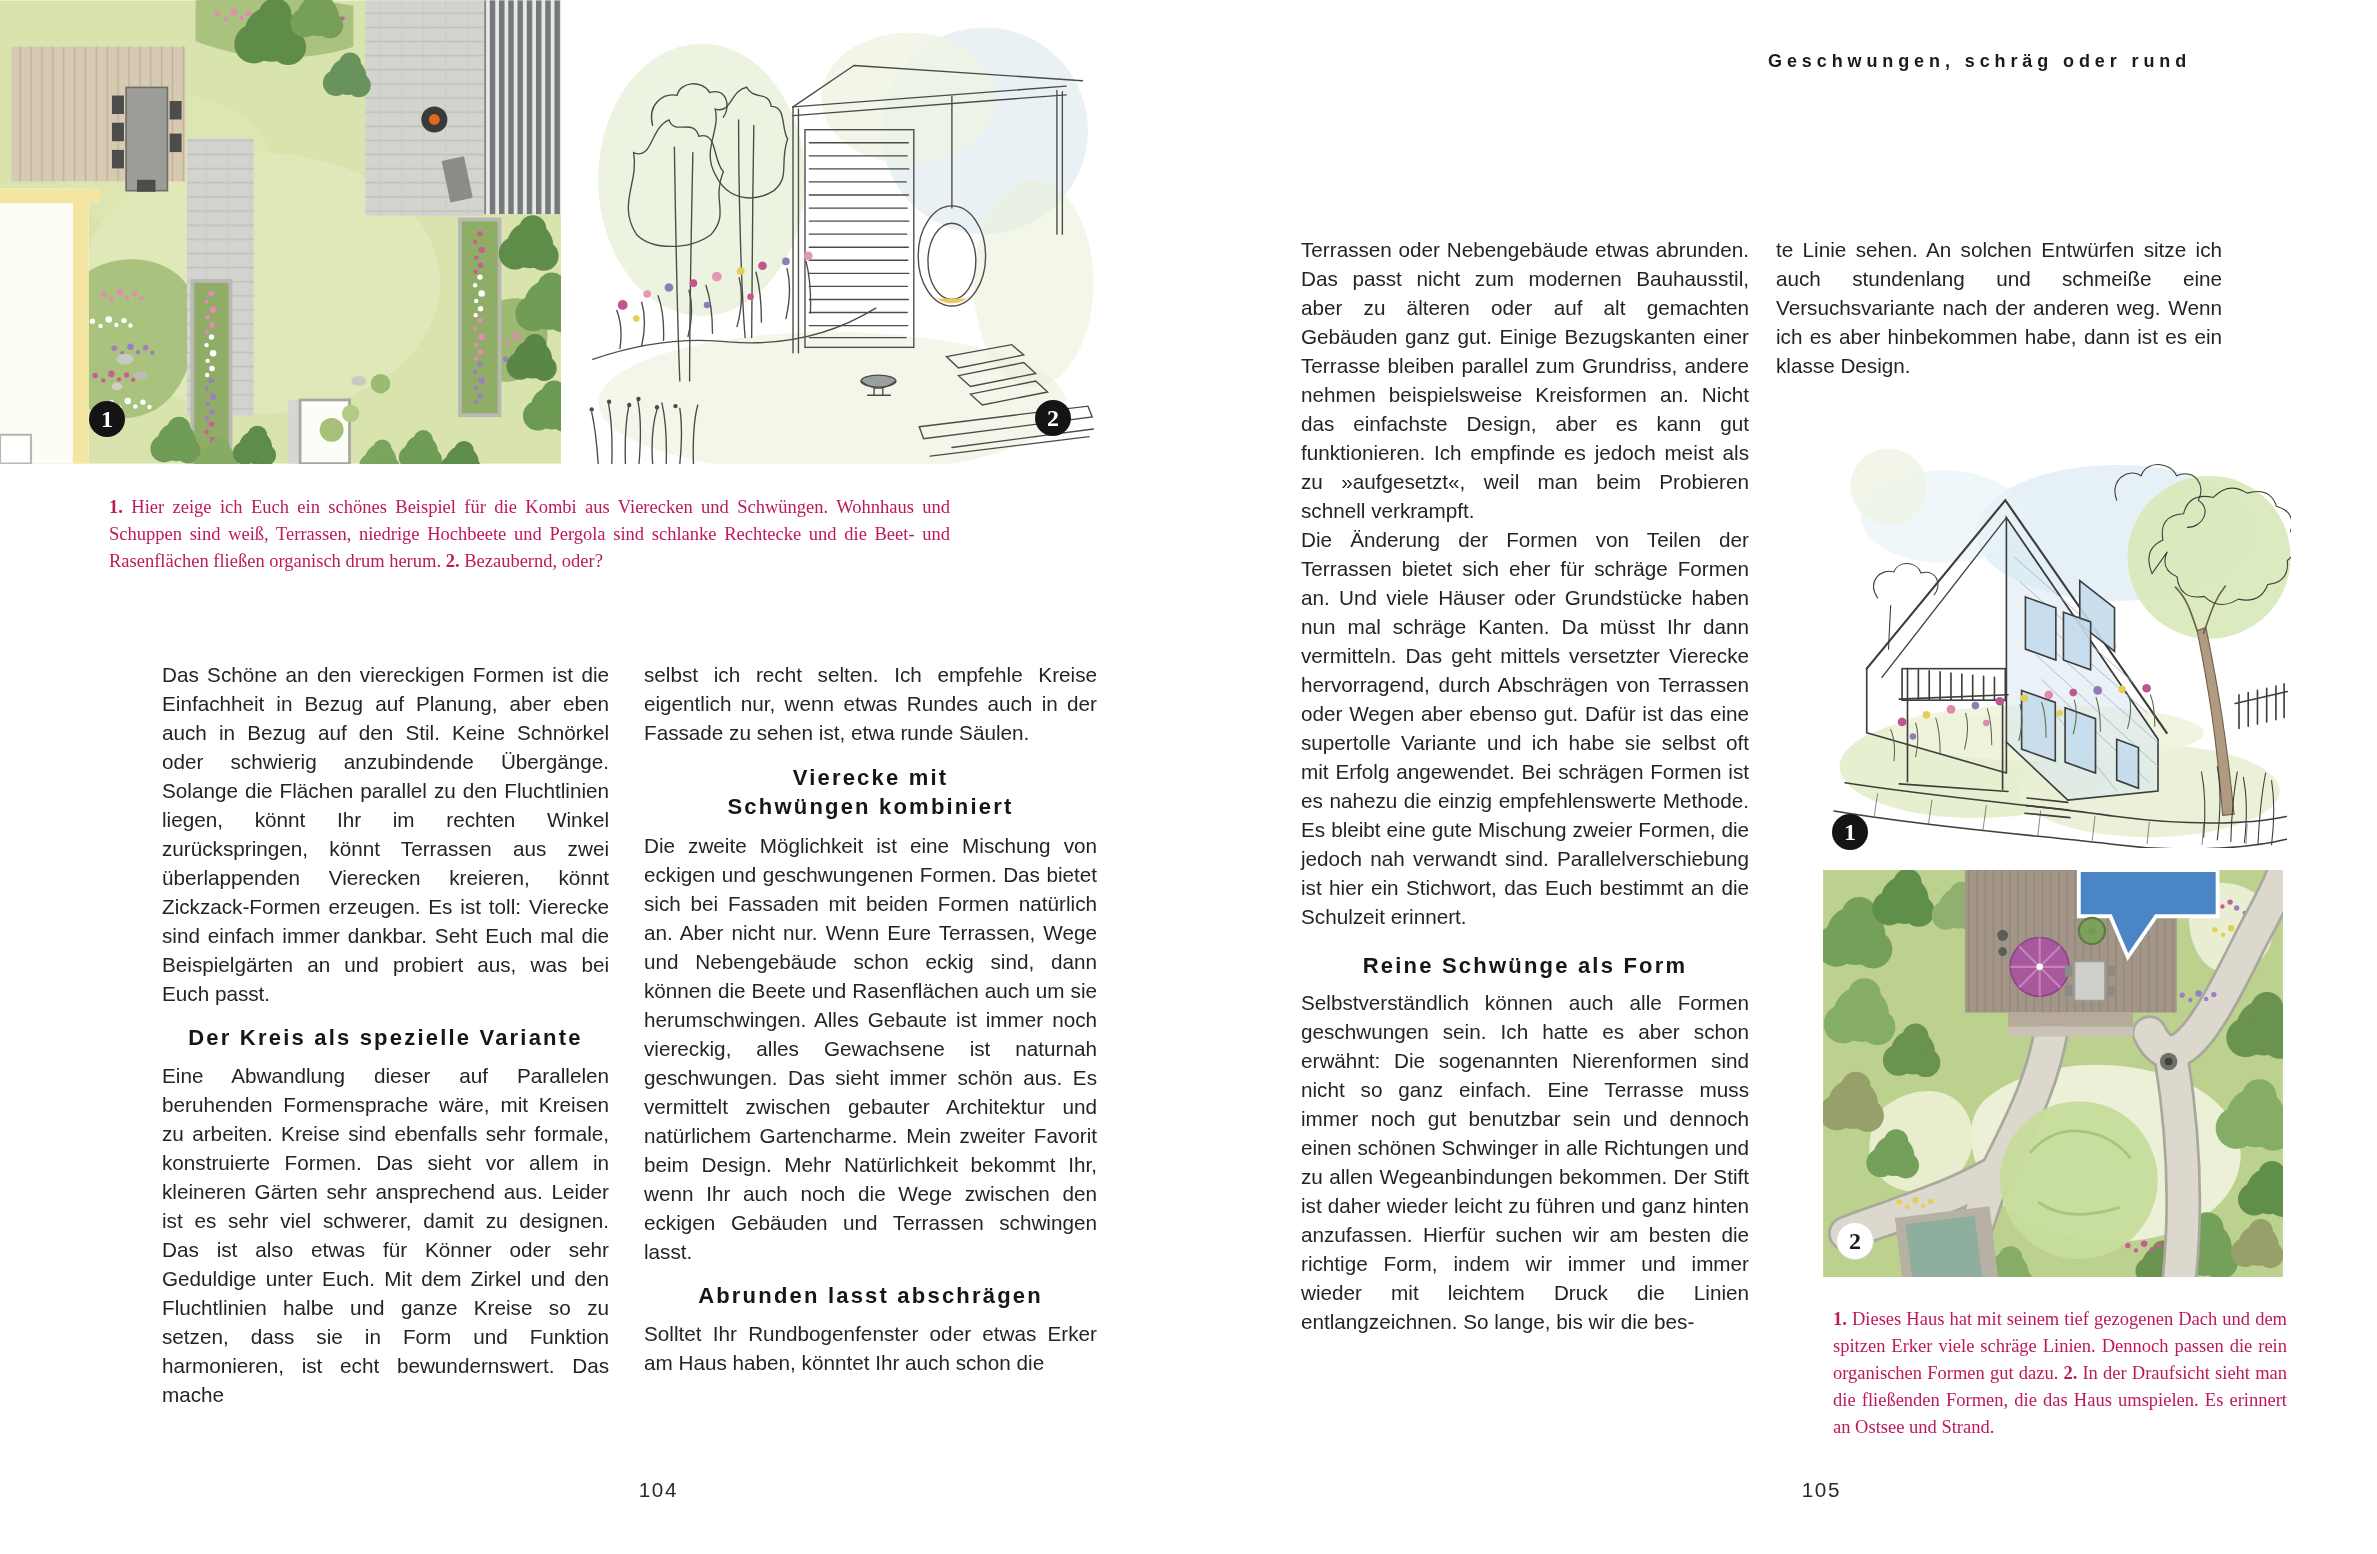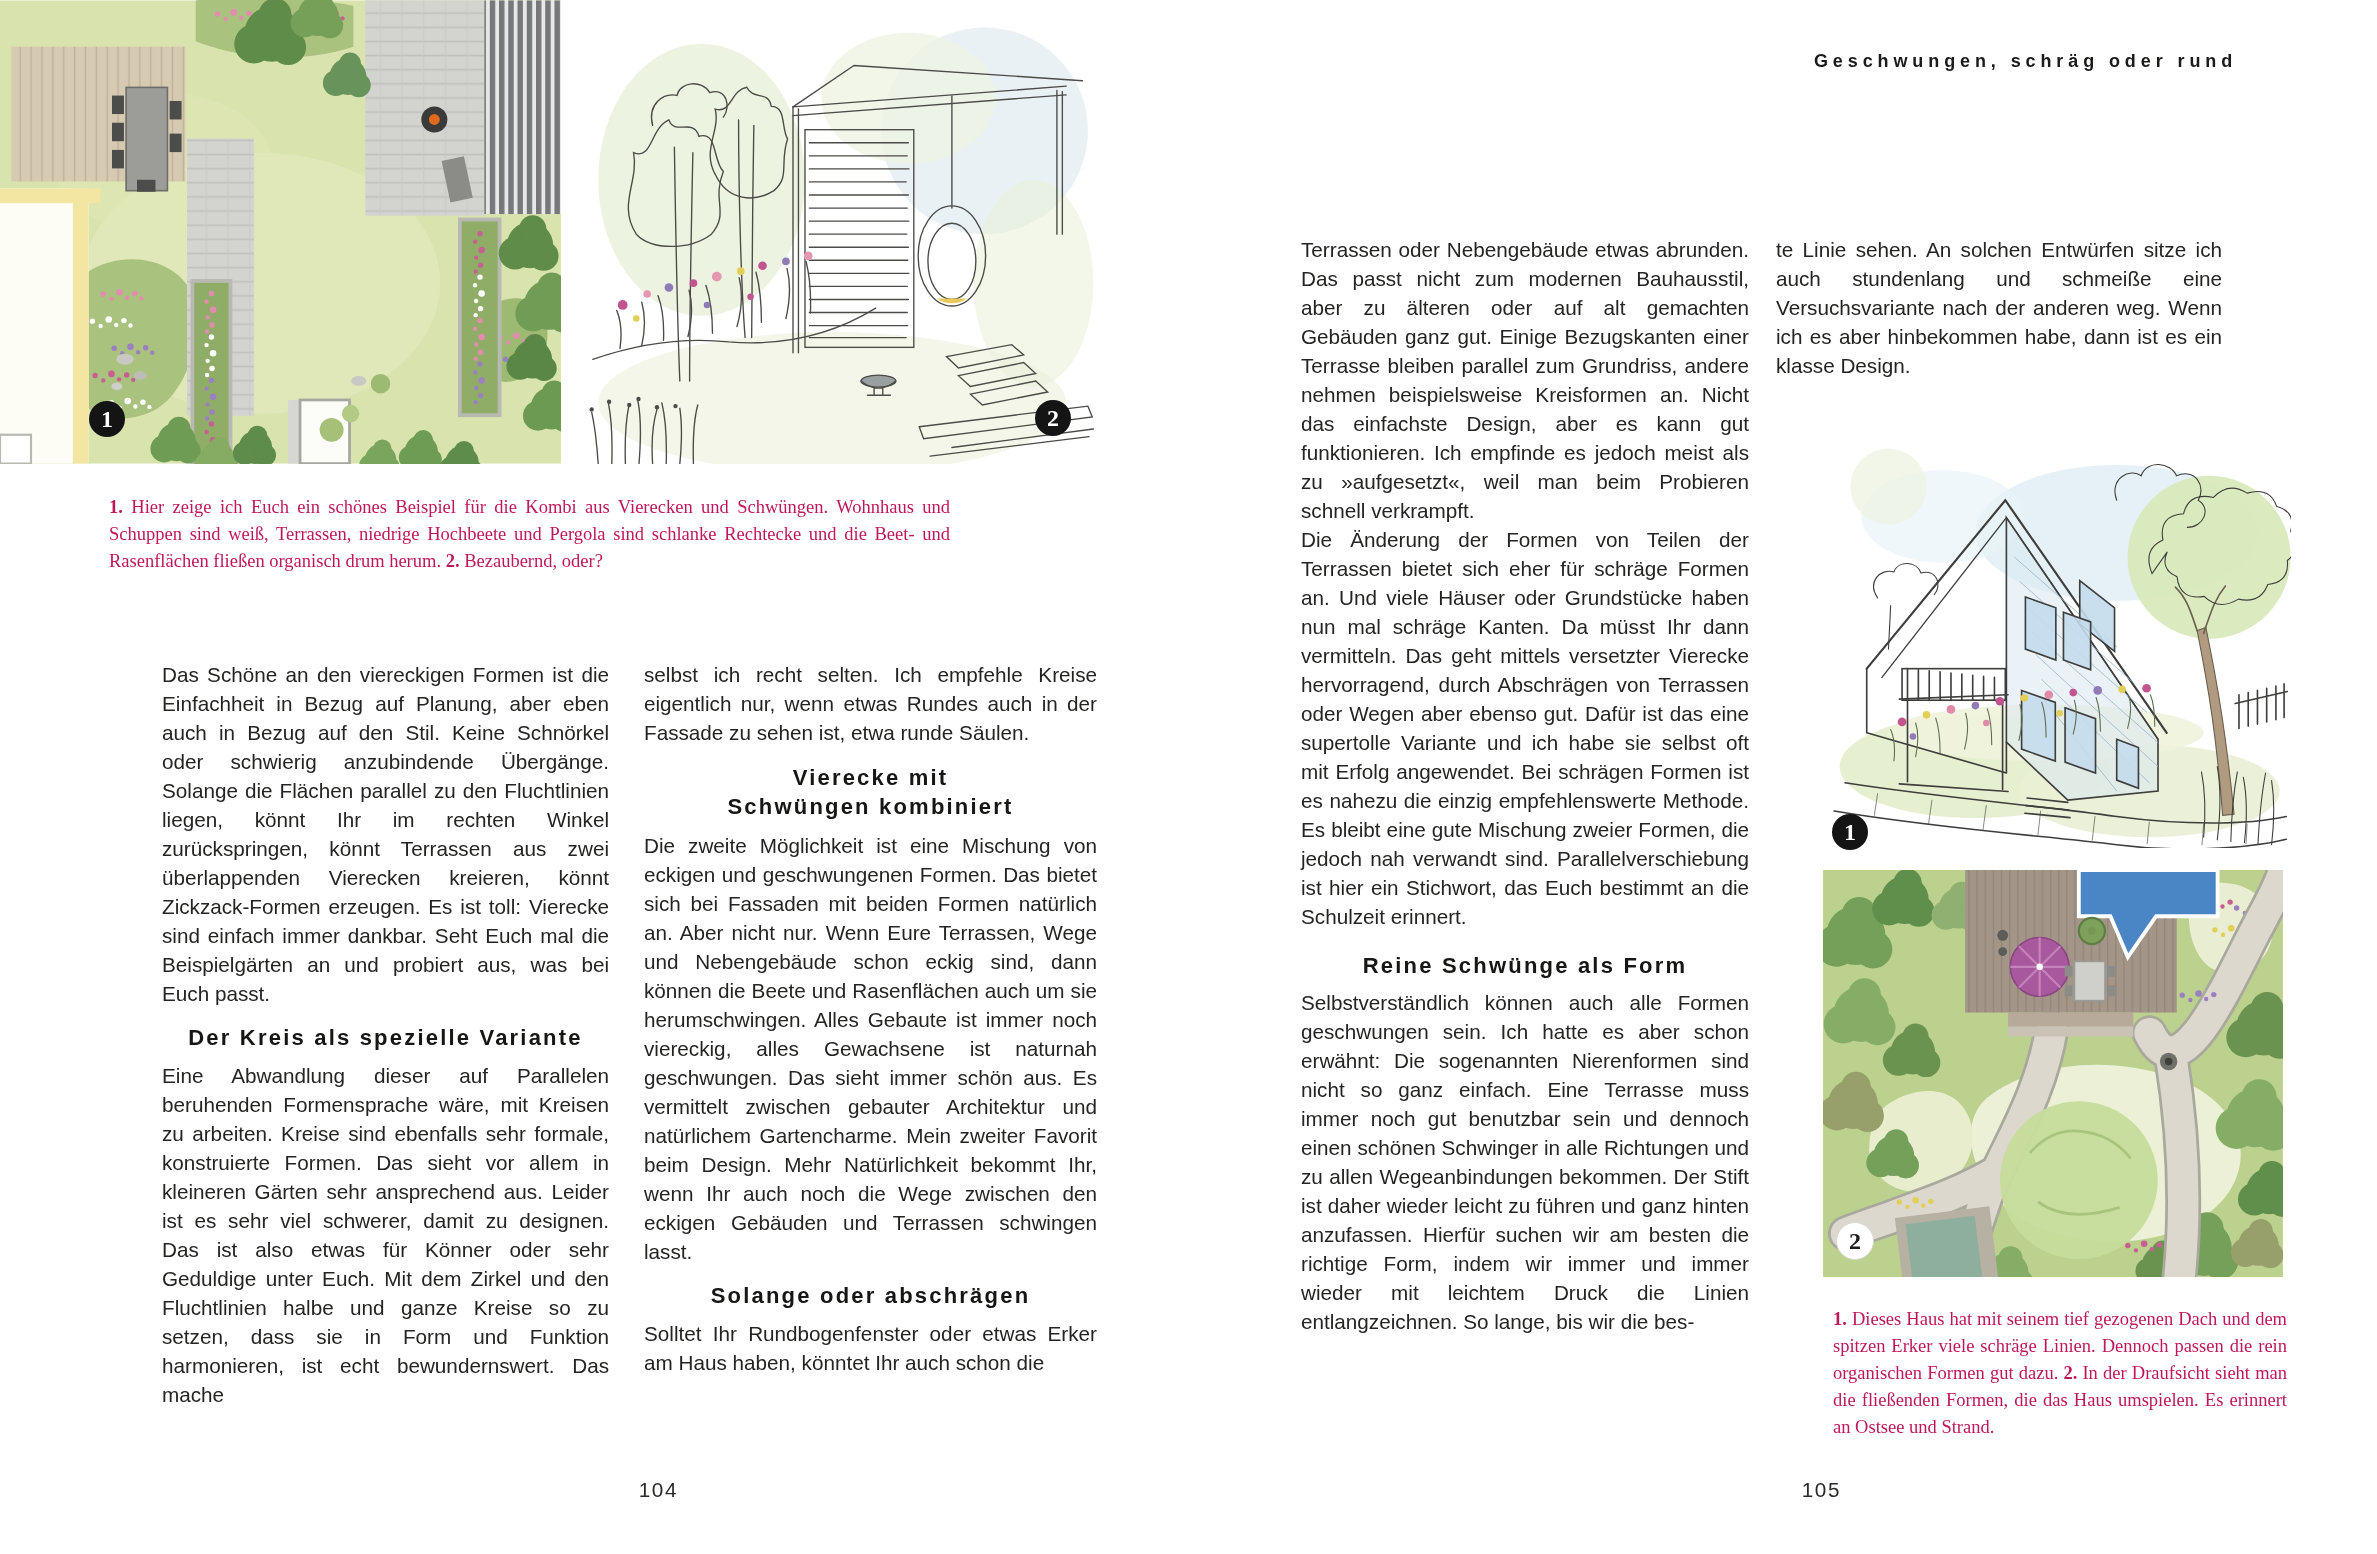--- a/index.html
+++ b/index.html
@@ -15,21 +15,21 @@
   
   .caption{position:absolute;margin:7px;font-family:"Liberation Serif",serif;font-size:18.5px;line-height:27px;
            text-align:justify;color:#be185d;}
   .caption .b{font-weight:700;}
   
   .col{position:absolute;font-size:20.7px;line-height:29px;font-weight:300;color:#242422;}
   .col p{margin:0;text-align:justify;hyphens:auto;-webkit-hyphens:auto;}
   .col h3{font-weight:700;color:#161614;font-size:22px;line-height:29px;letter-spacing:2.2px;
           text-align:center;margin:15.2px 0 8.7px;white-space:nowrap;}
   .col h3.wrap2{white-space:normal;margin:16.3px 0 9.8px;}
-  .running-head{position:absolute;left:1768px;top:51px;width:515px;text-align:center;
+  .running-head{position:absolute;left:1768px;top:51px;width:515px;text-align:left;
                 font-size:18px;font-weight:600;letter-spacing:4.9px;color:#1b1b19;}
   .pagenum{position:absolute;top:1478px;width:109px;text-align:right;font-size:20.7px;font-weight:300;letter-spacing:1.6px;color:#2a2a28;}
 </style>
 </head>
 <body>
 
 <div class="spread">
 
   <div class="fig" style="left:0;top:0;">
     <svg width="561" height="464" viewBox="0 0 1032 852">
@@ -221,21 +221,21 @@
   <div class="col" style="left:162px;top:660px;width:447px;">
     <p>Das Schöne an den viereckigen Formen ist die Einfachheit in Bezug auf Planung, aber eben auch in Bezug auf den Stil. Keine Schnörkel oder schwierig anzubindende Übergänge. Solange die Flächen parallel zu den Fluchtlinien liegen, könnt Ihr im rechten Winkel zurückspringen, könnt Terrassen aus zwei überlappenden Vierecken kreieren, könnt Zickzack-Formen erzeugen. Es ist toll: Vierecke sind einfach immer dankbar. Seht Euch mal die Beispielgärten an und probiert aus, was bei Euch passt.</p>
     <h3>Der Kreis als spezielle Variante</h3>
     <p>Eine Abwandlung dieser auf Parallelen beruhenden Formensprache wäre, mit Kreisen zu arbeiten. Kreise sind ebenfalls sehr formale, konstruierte Formen. Das sieht vor allem in kleineren Gärten sehr ansprechend aus. Leider ist es sehr viel schwerer, damit zu designen. Das ist also etwas für Könner oder sehr Geduldige unter Euch. Mit dem Zirkel und den Fluchtlinien halbe und ganze Kreise so zu setzen, dass sie in Form und Funktion harmonieren, ist echt bewundernswert. Das mache</p>
   </div>
 
   <div class="col" style="left:644px;top:660px;width:453px;">
     <p>selbst ich recht selten. Ich empfehle Kreise eigentlich nur, wenn etwas Rundes auch in der Fassade zu sehen ist, etwa runde Säulen.</p>
     <h3 class="wrap2"><span>Vierecke mit</span><br><span>Schwüngen kombiniert</span></h3>
     <p>Die zweite Möglichkeit ist eine Mischung von eckigen und geschwungenen Formen. Das bietet sich bei Fassaden mit beiden Formen natürlich an. Aber nicht nur. Wenn Eure Terrassen, Wege und Nebengebäude schon eckig sind, dann können die Beete und Rasenflächen auch um sie herumschwingen. Alles Gebaute ist immer noch viereckig, alles Gewachsene ist naturnah geschwungen. Das sieht immer schön aus. Es vermittelt zwischen gebauter Architektur und natürlichem Gartencharme. Mein zweiter Favorit beim Design. Mehr Natürlichkeit bekommt Ihr, wenn Ihr auch noch die Wege zwischen den eckigen Gebäuden und Terrassen schwingen lasst.</p>
-    <h3>Solange oder abschrägen</h3>
+    <h3>Abrunden lasst abschrägen</h3>
     <p>Solltet Ihr Rundbogenfenster oder etwas Erker am Haus haben, könntet Ihr auch schon die</p>
   </div>
 
   <div class="pagenum" style="left:569px;">104</div>
 
   <div class="running-head">Geschwungen, schräg oder rund</div>
 
   <div class="col" style="left:1301px;top:235px;width:448px;">
     <p>Terrassen oder Nebengebäude etwas abrunden. Das passt nicht zum modernen Bauhausstil, aber zu älteren oder auf alt gemachten Gebäuden ganz gut. Einige Bezugskanten einer Terrasse bleiben parallel zum Grundriss, andere nehmen beispielsweise Kreisformen an. Nicht das einfachste Design, aber es kann gut funktionieren. Ich empfinde es jedoch meist als zu »aufgesetzt«, weil man beim Probieren schnell verkrampft.</p>
     <p>Die Änderung der Formen von Teilen der Terrassen bietet sich eher für schräge Formen an. Und viele Häuser oder Grundstücke haben nun mal schräge Kanten. Da müsst Ihr dann vermitteln. Das geht mittels versetzter Vierecke hervorragend, durch Abschrägen von Terrassen oder Wegen aber ebenso gut. Dafür ist das eine supertolle Variante und ich habe sie selbst oft mit Erfolg angewendet. Bei schrägen Formen ist es nahezu die einzig empfehlenswerte Methode. Es bleibt eine gute Mischung zweier Formen, die jedoch nah verwandt sind. Parallelverschiebung ist hier ein Stichwort, das Euch bestimmt an die Schulzeit erinnert.</p>

